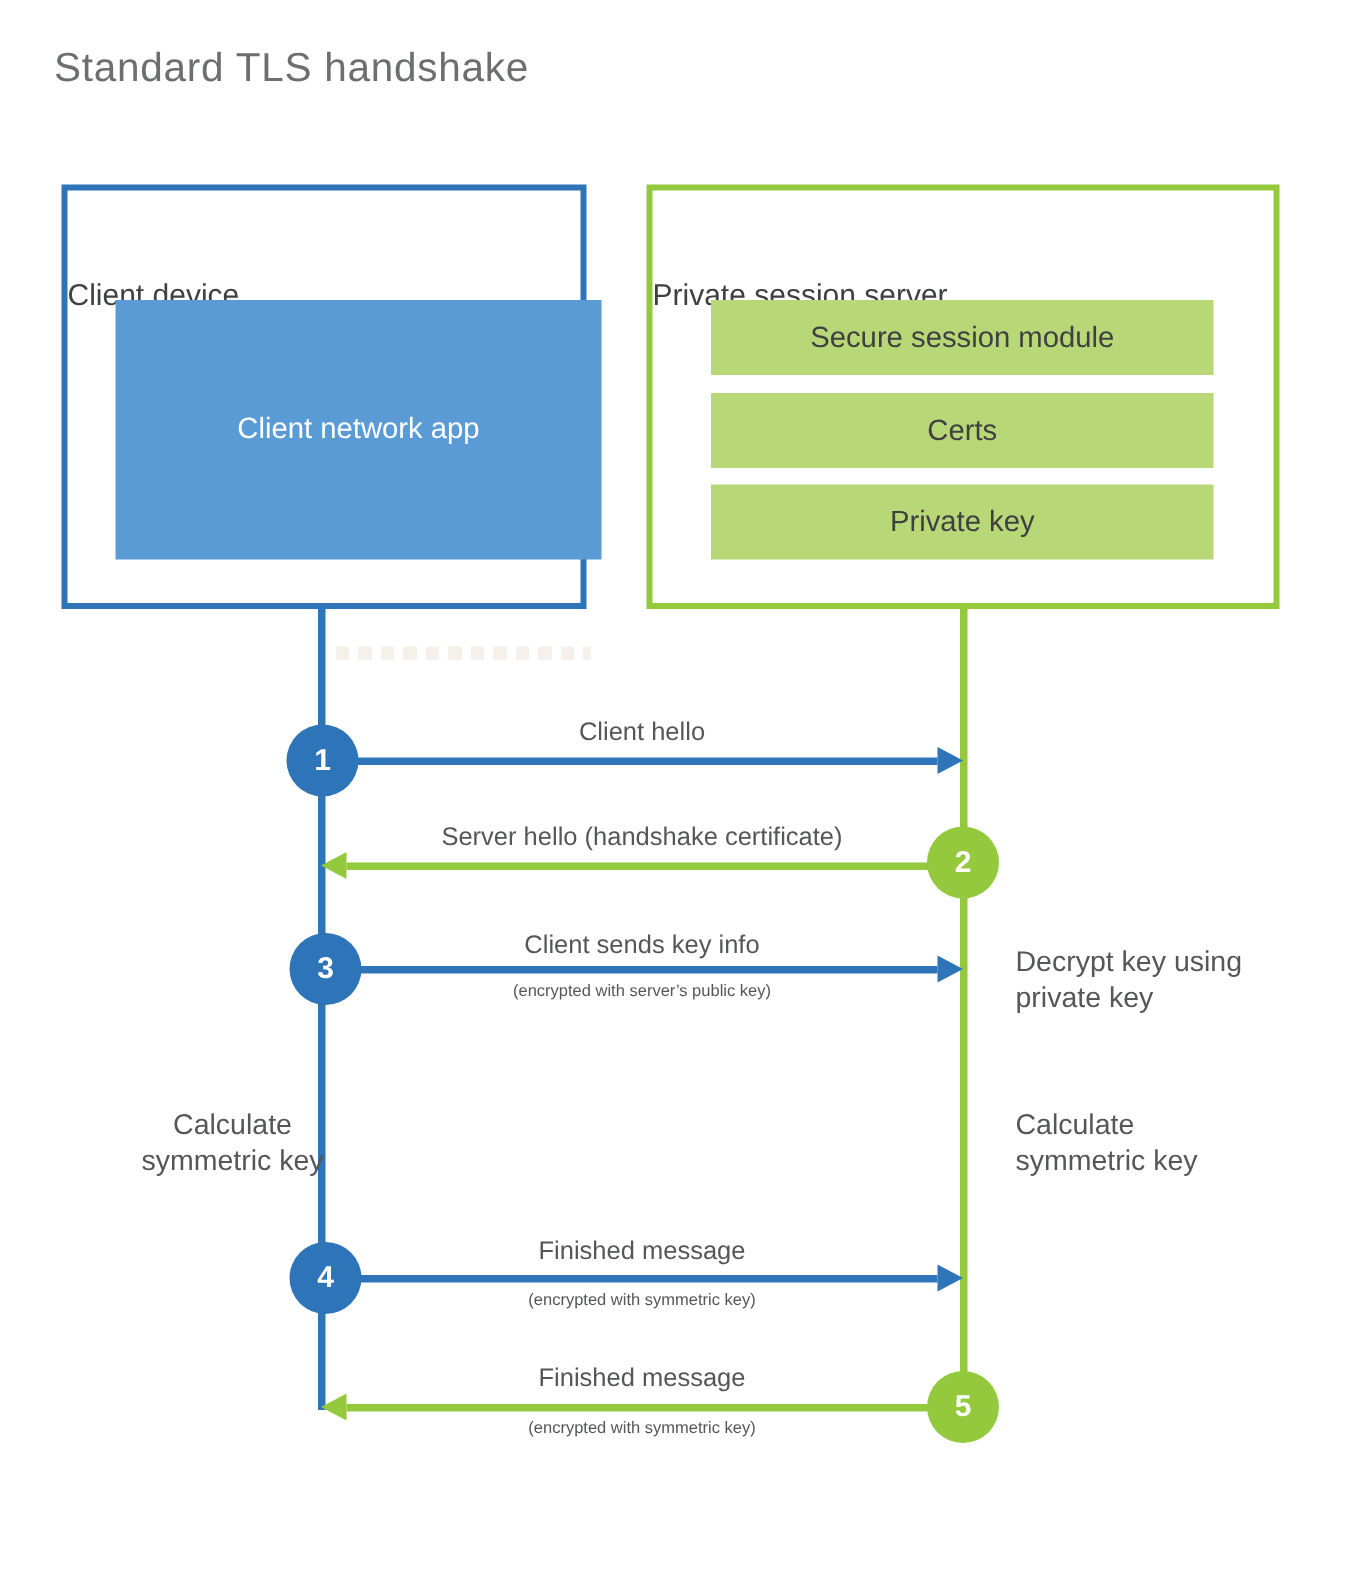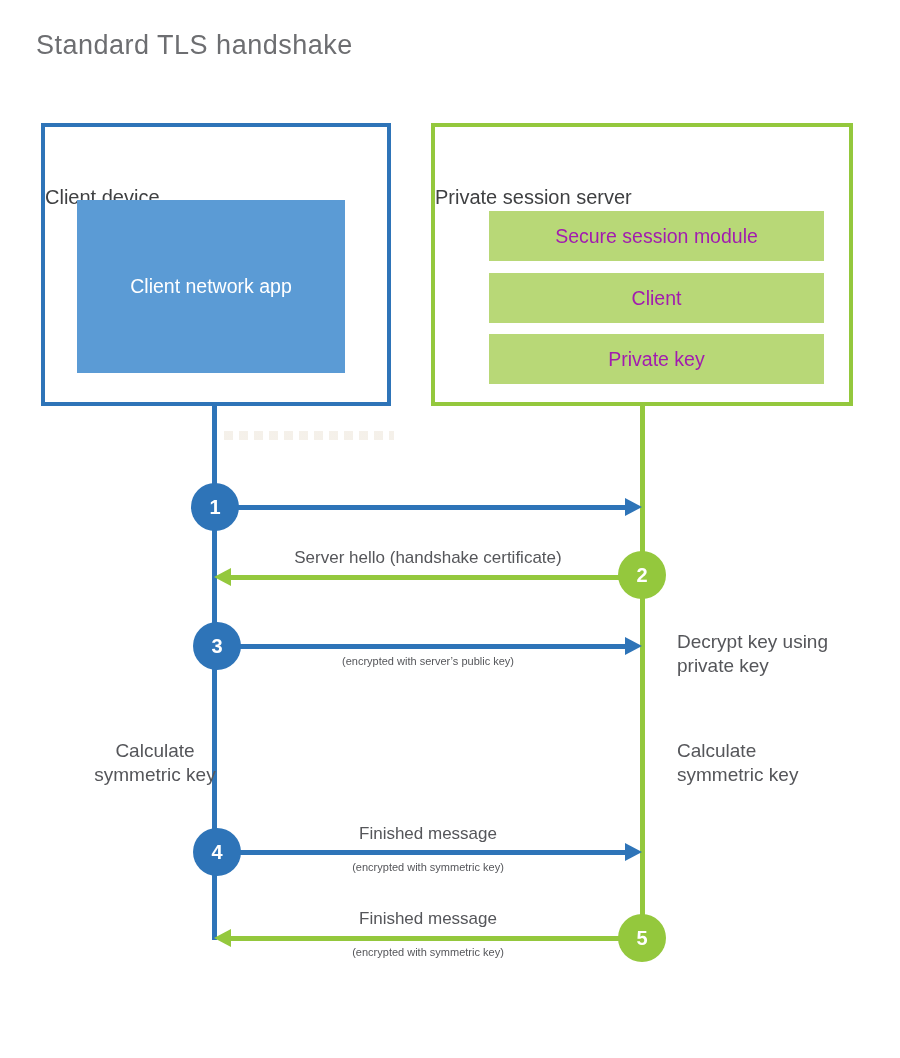--- a/index.html
+++ b/index.html
@@ -39,44 +39,43 @@
     left: 0; right: 0; top: 23px;
     font-size: 20px;
     font-weight: normal;
     color: #3f4042;
     margin-top: 36px;
   }
 
   .client-module {
     position: absolute;
     left: 32px; top: 73px;
-    width: 268px; height: 173px;
+    width: 324px; height: 173px;
     background: #5b9bd5;
     color: #ffffff;
     font-size: 19.5px;
     line-height: 1.35;
     display: flex;
     align-items: center;
     justify-content: center;
     text-align: center;
     padding: 0 52px;
   }
 
   .server-bar {
     position: absolute;
-    left: 54px;
+    left: 39px;
     width: 335px; height: 50px;
     background: #b8d877;
-    color: #a21caf;
+    color: #404040;
     font-size: 19.5px;
     display: flex;
     align-items: center;
     justify-content: center;
     text-align: center;
-    margin-top: 11px;
   }
   .server-bar-1 { top: 73px; }
   .server-bar-2 { top: 135px; }
   .server-bar-3 { top: 196px; }
 
   
   .lifeline { position: absolute; width: 5px; top: 404px; }
   .lifeline-client { left: 212px; height: 536px; background: #2e74b8; }
   .lifeline-server { left: 640px; height: 534px; background: #94c83d; }
 
@@ -178,37 +177,39 @@
   <div class="diagram-title">Standard TLS handshake</div>
 
   <div class="entity-box client-box">
     <div class="entity-heading">Client device</div>
     <div class="client-module">Client network app</div>
   </div>
 
   <div class="entity-box server-box">
     <div class="entity-heading">Private session server</div>
     <div class="server-bar server-bar-1">Secure session module</div>
-    <div class="server-bar server-bar-2">Client</div>
+    <div class="server-bar server-bar-2">Certs</div>
     <div class="server-bar server-bar-3">Private key</div>
   </div>
 
   <div class="lifeline lifeline-client"></div>
   <div class="lifeline lifeline-server"></div>
   <div class="ghost-dashes"></div>
 
+  <div class="msg-label ml-1">Client hello</div>
   <div class="arrow-line blue al-1"></div>
   <div class="arrow-head right ah-1"></div>
   <div class="step-circle blue sc-1">1</div>
 
   <div class="msg-label ml-2">Server hello (handshake certificate)</div>
   <div class="arrow-line green al-2"></div>
   <div class="arrow-head left ah-2"></div>
   <div class="step-circle green sc-2">2</div>
 
+  <div class="msg-label ml-3">Client sends key info</div>
   <div class="msg-sublabel ms-3">(encrypted with server’s public key)</div>
   <div class="arrow-line blue al-3"></div>
   <div class="arrow-head right ah-3"></div>
   <div class="step-circle blue sc-3">3</div>
   <div class="side-note note-decrypt">Decrypt key using
 private key</div>
 
   <div class="side-note note-calc-left">Calculate
 symmetric key</div>
   <div class="side-note note-calc-right">Calculate

